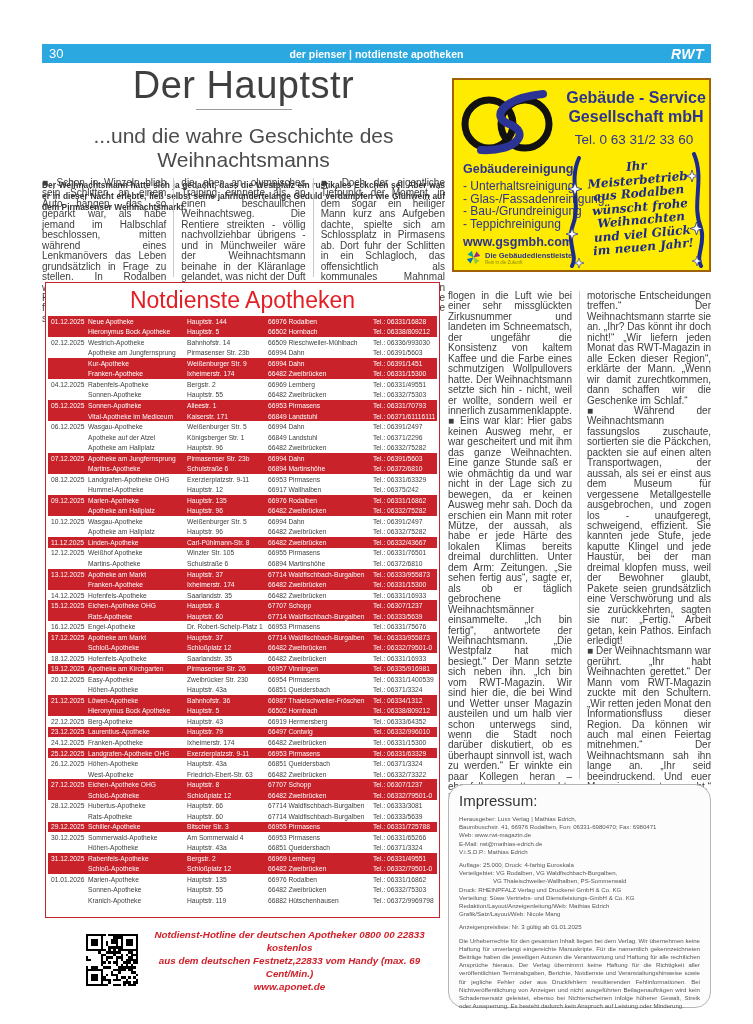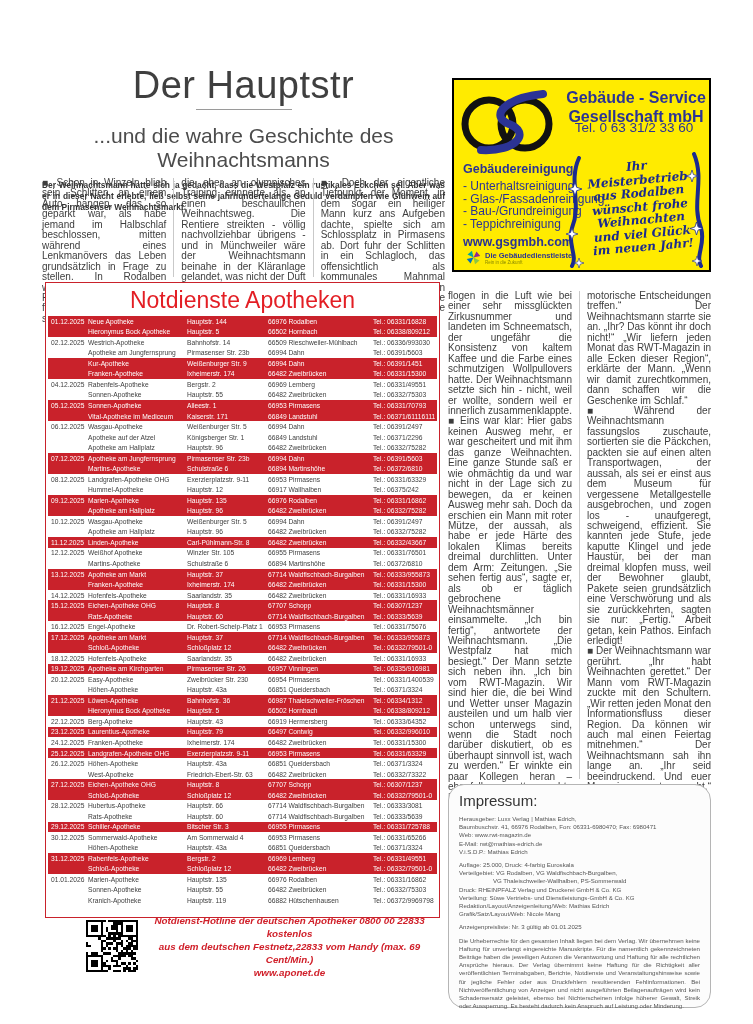--- a/index.html
+++ b/index.html
@@ -20,25 +20,25 @@
   
   .cols{position:absolute;display:flex;}
   .cols3{left:42px;top:178px;width:403px;height:99px;}
   .cols2{left:448px;top:291px;width:263px;height:488px;}
   .col{width:127px;box-sizing:content-box;}
   .col + .col{border-left:1px solid #c9c9c9;padding-left:7px;margin-left:7px;}
   .col p{font-size:10px;line-height:10.45px;text-align:justify;color:#3d3d3d;margin:0;}
   .closing{margin-top:9px;text-align:center;font-weight:bold;font-style:italic;font-size:8.6px;line-height:11px;color:#3d3d3d;}
   
   .ad{position:absolute;left:452px;top:78px;width:259px;height:194px;background:#ffeb00;
-      border:2px solid #000000;box-sizing:border-box;}
+      border:2px solid #a16207;box-sizing:border-box;}
   .ad .logo{position:absolute;left:5px;top:8px;}
   .ad .company{position:absolute;left:110px;top:8px;width:144px;text-align:center;color:#2b3395;
                font-weight:bold;font-size:16px;line-height:19px;}
-  .ad .phone{position:absolute;left:104px;top:40px;width:152px;text-align:center;color:#2b3395;font-size:13.5px;}
+  .ad .phone{position:absolute;left:104px;top:52px;width:152px;text-align:center;color:#2b3395;font-size:13.5px;}
   .ad .headline{position:absolute;left:9px;top:82px;color:#2b3395;font-weight:bold;font-size:12.5px;}
   .ad ul{position:absolute;left:9px;top:100px;margin:0;padding:0;list-style:none;}
   .ad ul li{color:#2b3395;font-size:12px;line-height:12.5px;}
   .ad .web{position:absolute;left:9px;top:155px;color:#2b3395;font-weight:bold;font-size:12.5px;}
   .ad .assoc{position:absolute;left:12px;top:170px;display:flex;align-items:center;gap:4px;}
   .ad .assoc .atxt{color:#2b3395;}
   .ad .assoc .a1{font-size:7.5px;font-weight:bold;}
   .ad .assoc .a2{font-size:4.5px;color:#8a8a00;}
   .greet{position:absolute;left:128px;top:80px;width:116px;text-align:center;transform:rotate(-5deg);
          font-family:"DejaVu Serif",serif;font-style:italic;color:#1b2a8f;font-size:12px;line-height:13.5px;font-weight:bold;}
@@ -46,35 +46,40 @@
   .star{position:absolute;}
   
   .phtab{position:absolute;left:45px;top:282px;width:395px;height:636px;border:1.5px solid #c9222b;
          box-sizing:border-box;background:#fff;}
   .phttl{text-align:center;color:#e31e24;font-size:23px;font-weight:400;margin:4px 0 3px 0;line-height:26px;}
   .prows{margin:0 2px;}
   .prow{display:grid;grid-template-columns:37px 99px 81px 105px 1fr;height:10.54px;align-items:center;
         padding-left:3px;padding-right:2px;font-size:6.7px;color:#3d3d3d;}
   .prow span{white-space:nowrap;overflow:visible;}
   .prow.hl{background:#c9222b;color:#fff;}
-  .phfoot{display:flex;align-items:center;margin:8px 8px 0 40px;gap:10px;}
+  .phfoot{display:flex;align-items:center;margin:22px 8px 0 40px;gap:10px;}
   .hotline{flex:1;text-align:center;color:#d0202a;font-weight:bold;font-style:italic;font-size:9.8px;line-height:13px;}
   
   .imp{position:absolute;left:448px;top:784px;width:263px;height:224px;border:1px solid #b5b5b5;
        border-radius:16px;background:#fcfcfc;box-sizing:border-box;padding:7px 10px;}
   .imp h3{margin:0 0 6px 0;font-size:15px;font-weight:400;color:#333;}
   .imp .blk{margin:0 0 5px 0;}
   .imp .iline{font-size:6.1px;line-height:8.2px;color:#555;white-space:pre-wrap;}
   .imp .legal{font-size:6.1px;line-height:8.2px;color:#555;text-align:justify;margin:0;}
 </style>
 </head>
 <body>
 
 <div class="page">
 
+  <header class="topbar">
+    <span class="pageno">30</span>
+    <span class="secttl">der pienser | notdienste apotheken</span>
+    <span class="brand">RWT</span>
+  </header>
 
   <section class="ahead">
     <h1 class="ttl">Der Hauptstr</h1>
     <div class="trule"></div>
     <h2 class="sub">...und die wahre Geschichte des Weihnachtsmanns</h2>
     <p class="lead">Der Weihnachtsmann hatte sich ja gedacht, dass die Westpfalz ein rustikales Eckchen sei. Aber was er in dieser Nacht erlebte, ließ selbst seine jahrhundertelange Geduld verdampfen wie Glühwein auf dem Pirmasenser Weihnachtsmarkt.</p>
   </section>
 
   <section class="cols cols3">
     <div class="col">

